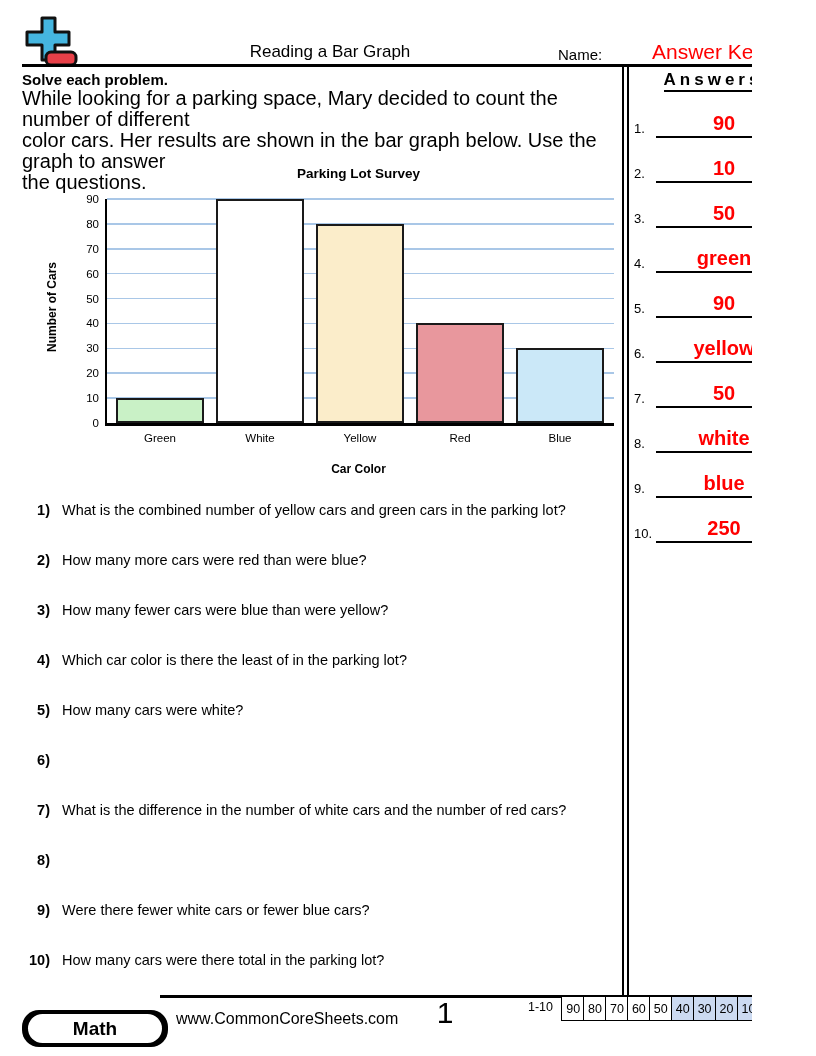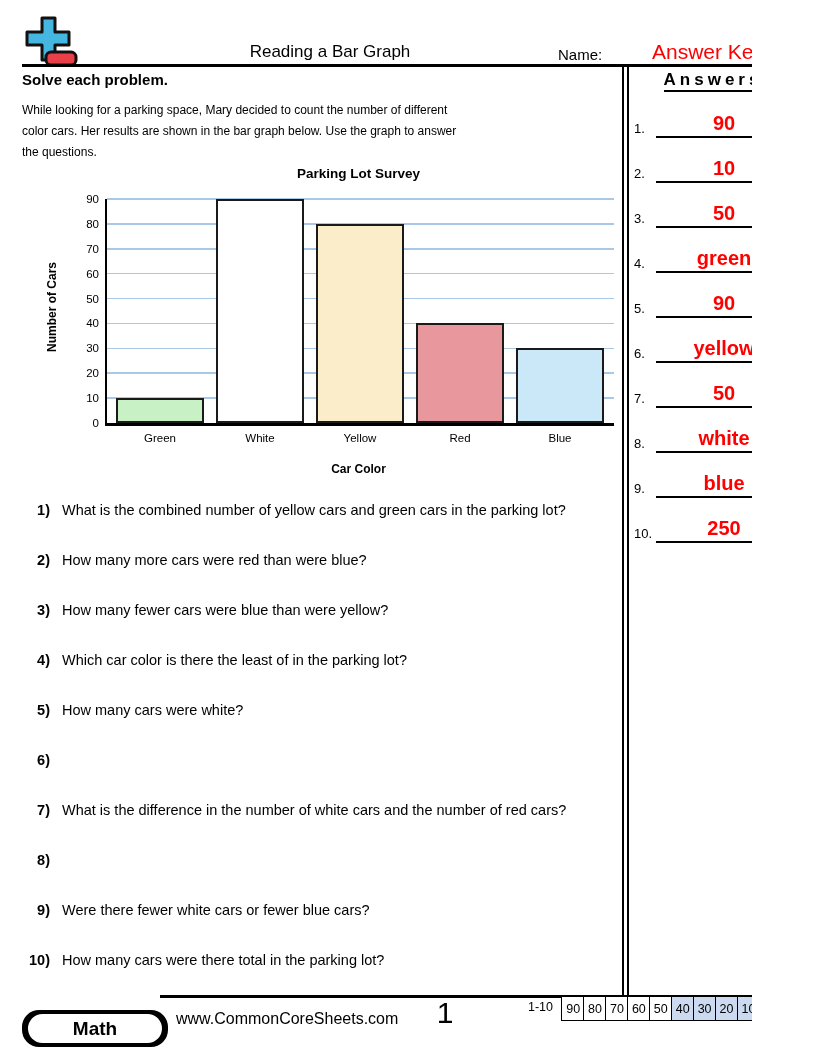--- a/index.html
+++ b/index.html
@@ -14,21 +14,21 @@
   .name-value{position:absolute;left:622px;top:40px;width:172px;text-align:center;
               font-size:21px;font-weight:normal;color:#ff0000;}
   .header-rule{position:absolute;left:22px;top:64px;width:772px;height:3px;background:#000;}
 
   
   .divider-a{position:absolute;left:622px;top:67px;width:2px;height:928px;background:#000;}
   .divider-b{position:absolute;left:627px;top:67px;width:2px;height:928px;background:#000;}
 
   
   .instr-head{position:absolute;left:22px;top:71px;font-size:15px;font-weight:bold;}
-  .instr-body{position:absolute;left:22px;top:100px;width:592px;font-size:12px;
+  .instr-body{position:absolute;left:22px;top:88px;width:592px;font-size:20px;
               line-height:21px;white-space:pre-line;}
 
   
   .chart-title{position:absolute;left:105px;top:166px;width:507px;text-align:center;
                font-size:13.5px;font-weight:bold;}
   .plot{position:absolute;left:105px;top:199px;width:507px;height:224px;
         border-left:2.5px solid #000;border-bottom:3px solid #000;}
   .gridline{position:absolute;left:0;width:100%;height:1.5px;z-index:0;}
   .ytick{position:absolute;left:-42px;width:34px;text-align:right;font-size:11.5px;
          transform:translateY(-50%);}

